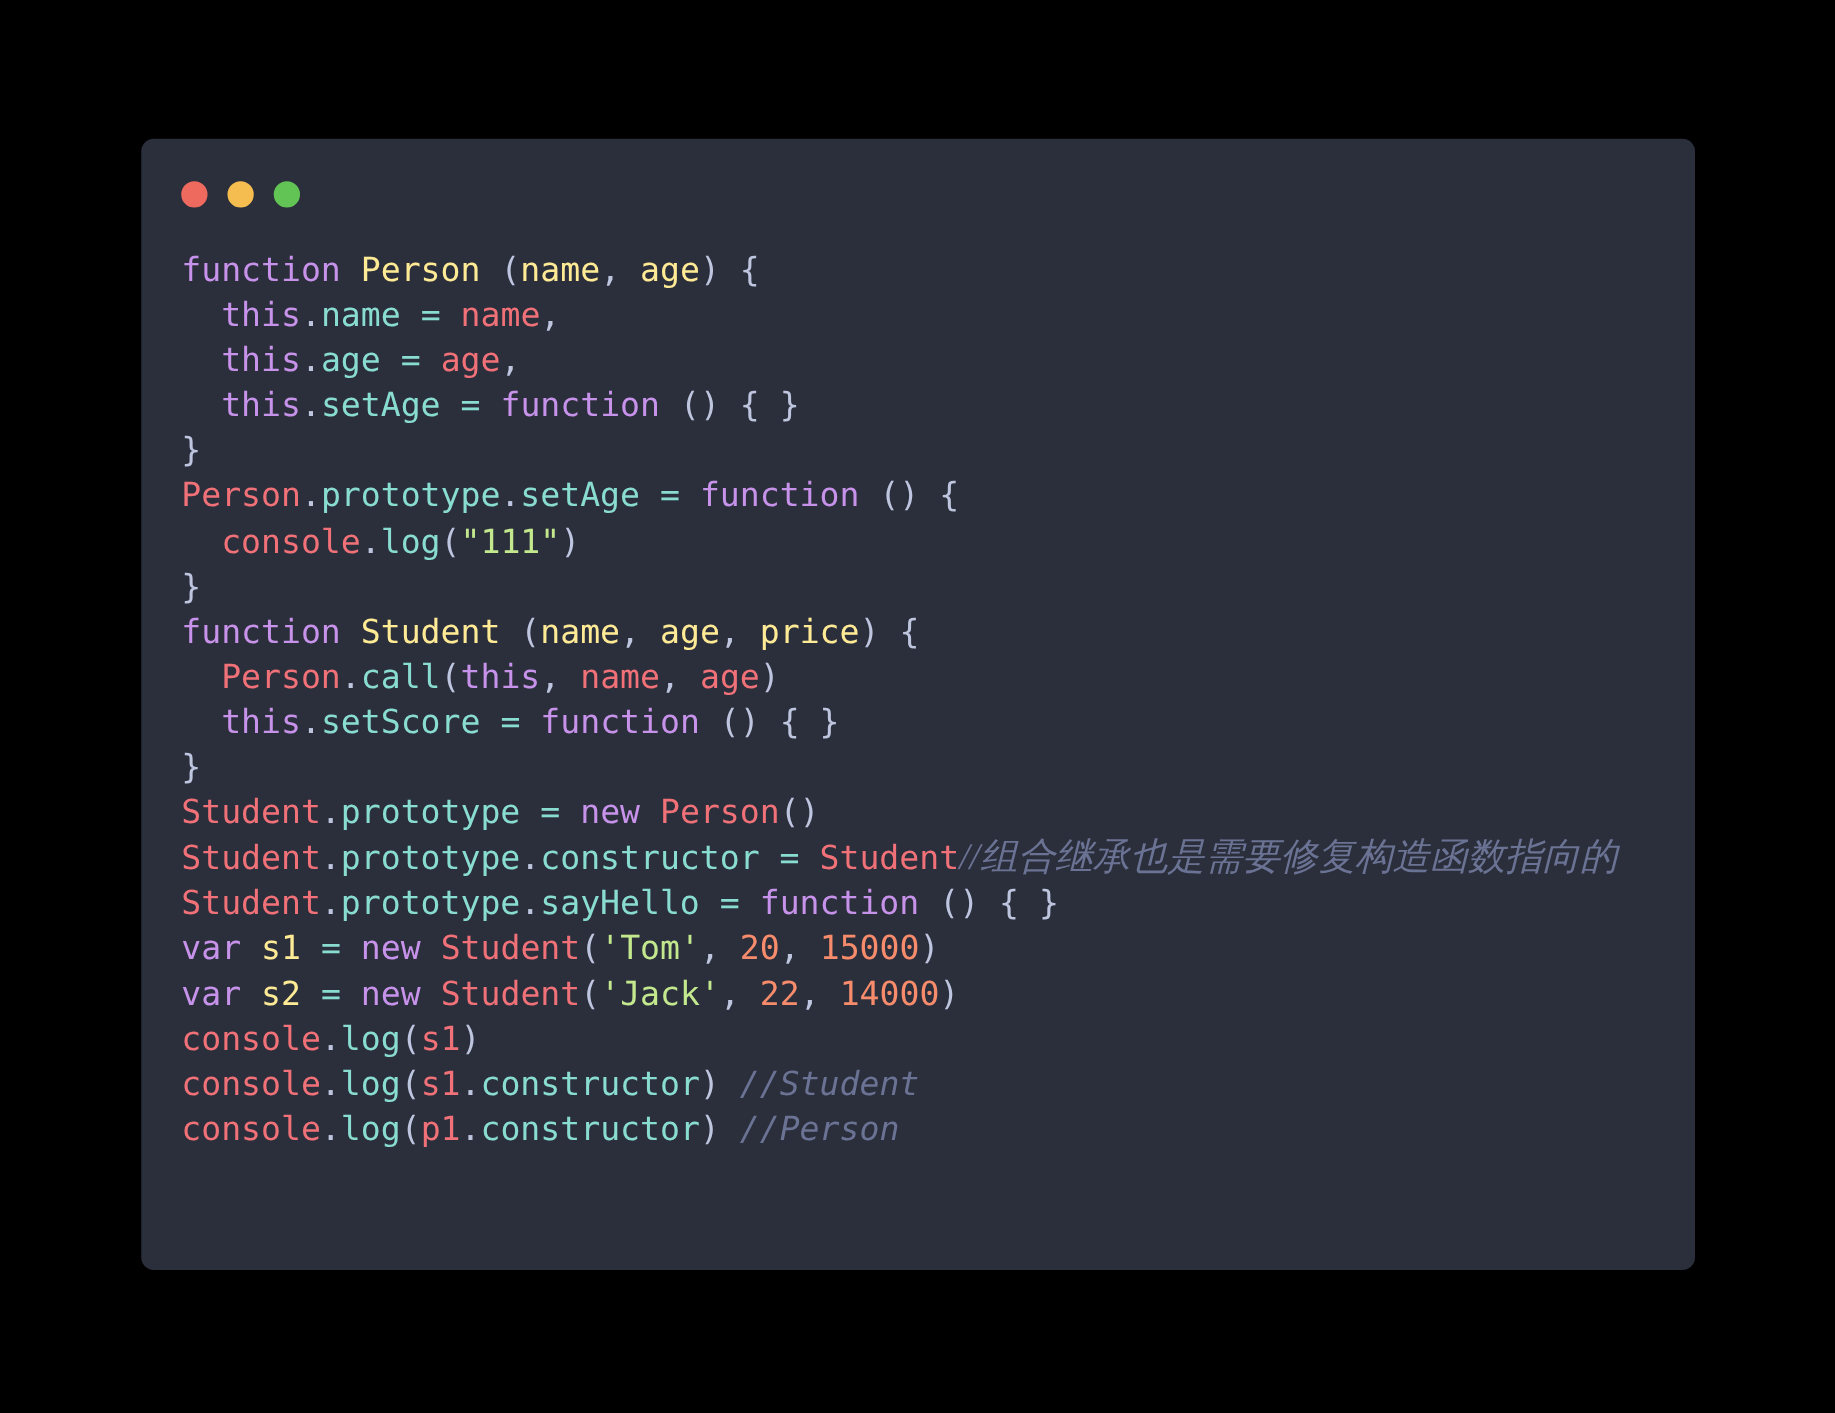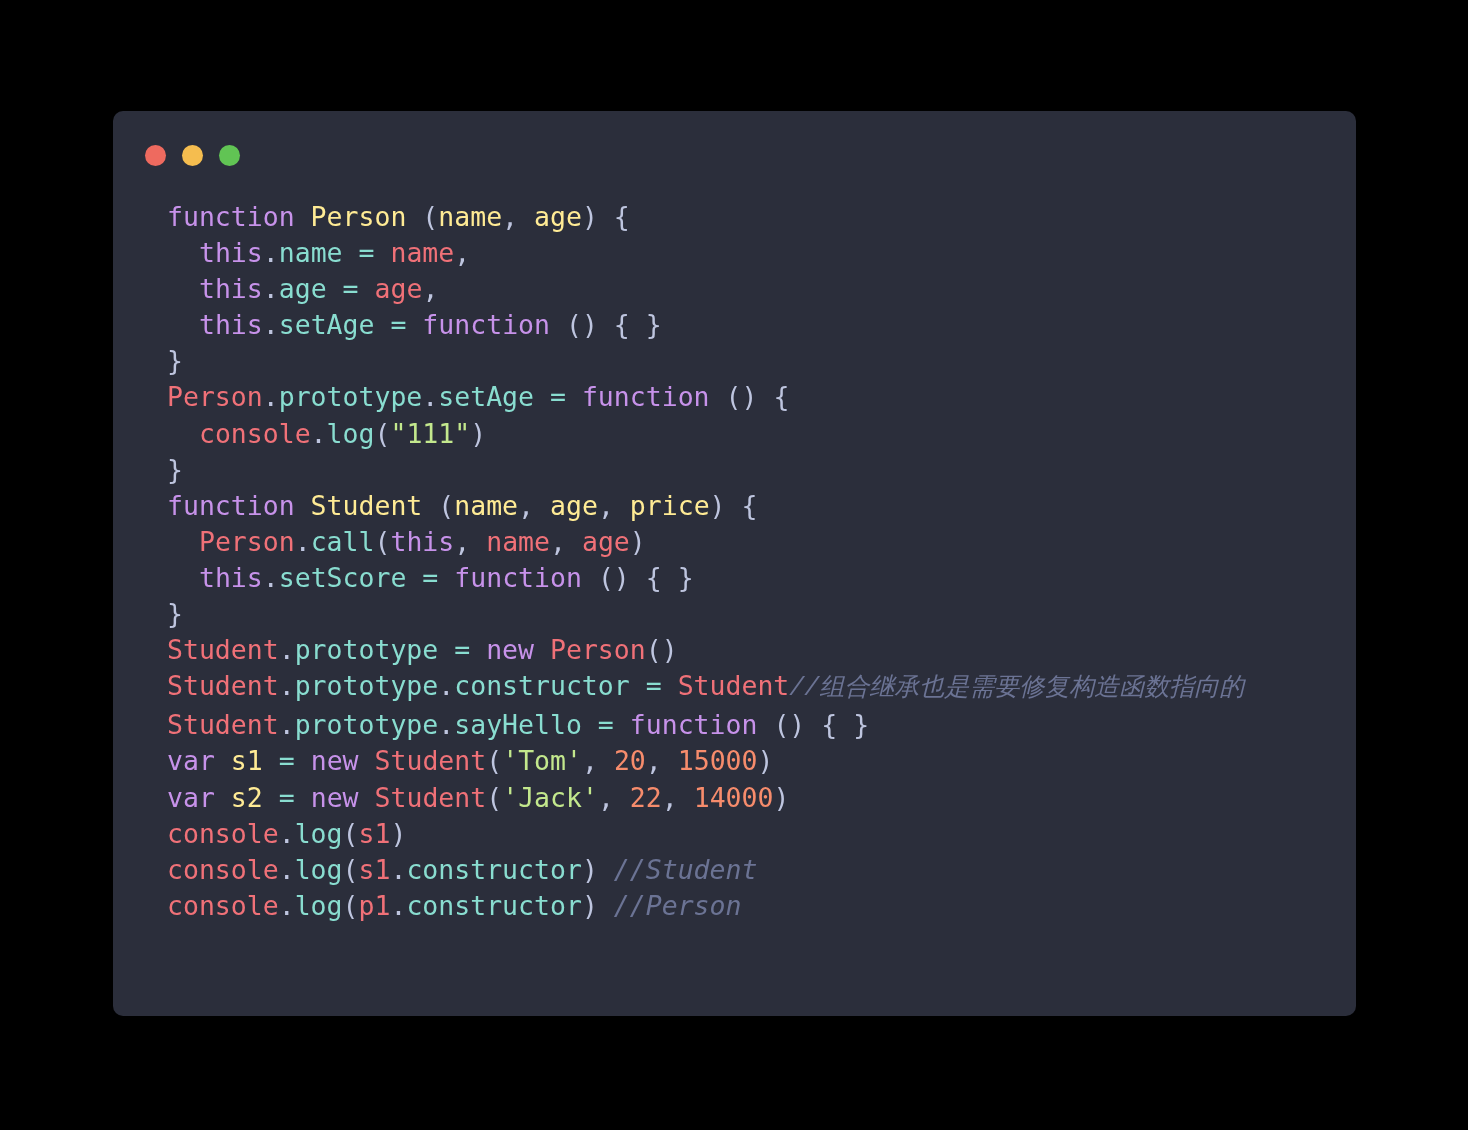--- a/index.html
+++ b/index.html
@@ -50,42 +50,41 @@
     box-sizing: border-box;
   }
 
   .code-line {
     font-family: "DejaVu Sans Mono", "Liberation Mono", monospace;
     font-size: 26.5px;
     line-height: 36.1px;
     white-space: pre;
     letter-spacing: 0px;
     color: #A6ACCD;
-    margin-left: 22px;
   }
 
   
   .t-keyword   { color: #C792EA; }
   .t-fname     { color: #FFEB95; }
   .t-param     { color: #FFEB95; }
   .t-this      { color: #C792EA; }
   .t-prop      { color: #89DDD0; }
   .t-var       { color: #F07178; }
   .t-obj       { color: #F07178; }
   .t-op        { color: #89DDD0; }
   .t-punc      { color: #BEC5DF; }
   .t-string    { color: #C3E88D; }
   .t-dstring   { color: #DDE08A; }
   .t-number    { color: #F78C6C; }
   .t-comment   { color: #6B7394; font-style: italic; }
   .t-comment-cjk {
     color: #6B7394;
     font-style: italic;
-    font-family: Liberation Mono, monospace;
-    font-size: 25px;
+    font-family: Liberation Serif, serif;
+    font-size: 30px;
   }
 </style>
 </head>
 <body style="background: rgb(0, 0, 0);">
 
 <div id="code-window" style="background: rgb(43, 46, 59);">
 
   <div id="titlebar">
     <span class="dot dot-close" style="background: rgb(238, 106, 95);"></span>
     <span class="dot dot-minimize" style="background: rgb(245, 189, 79);"></span>

